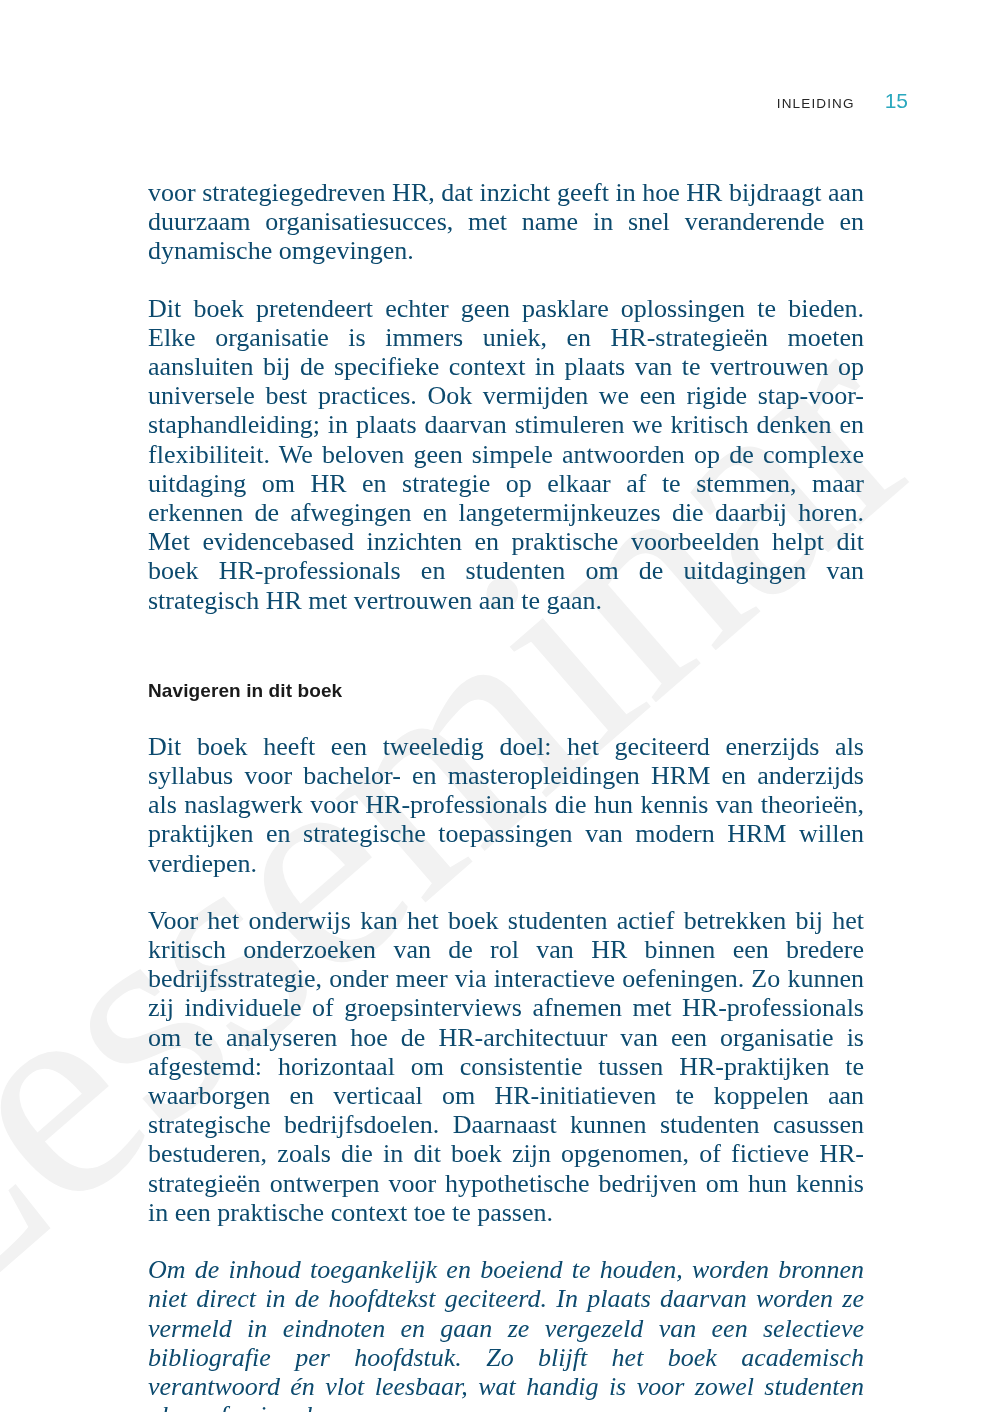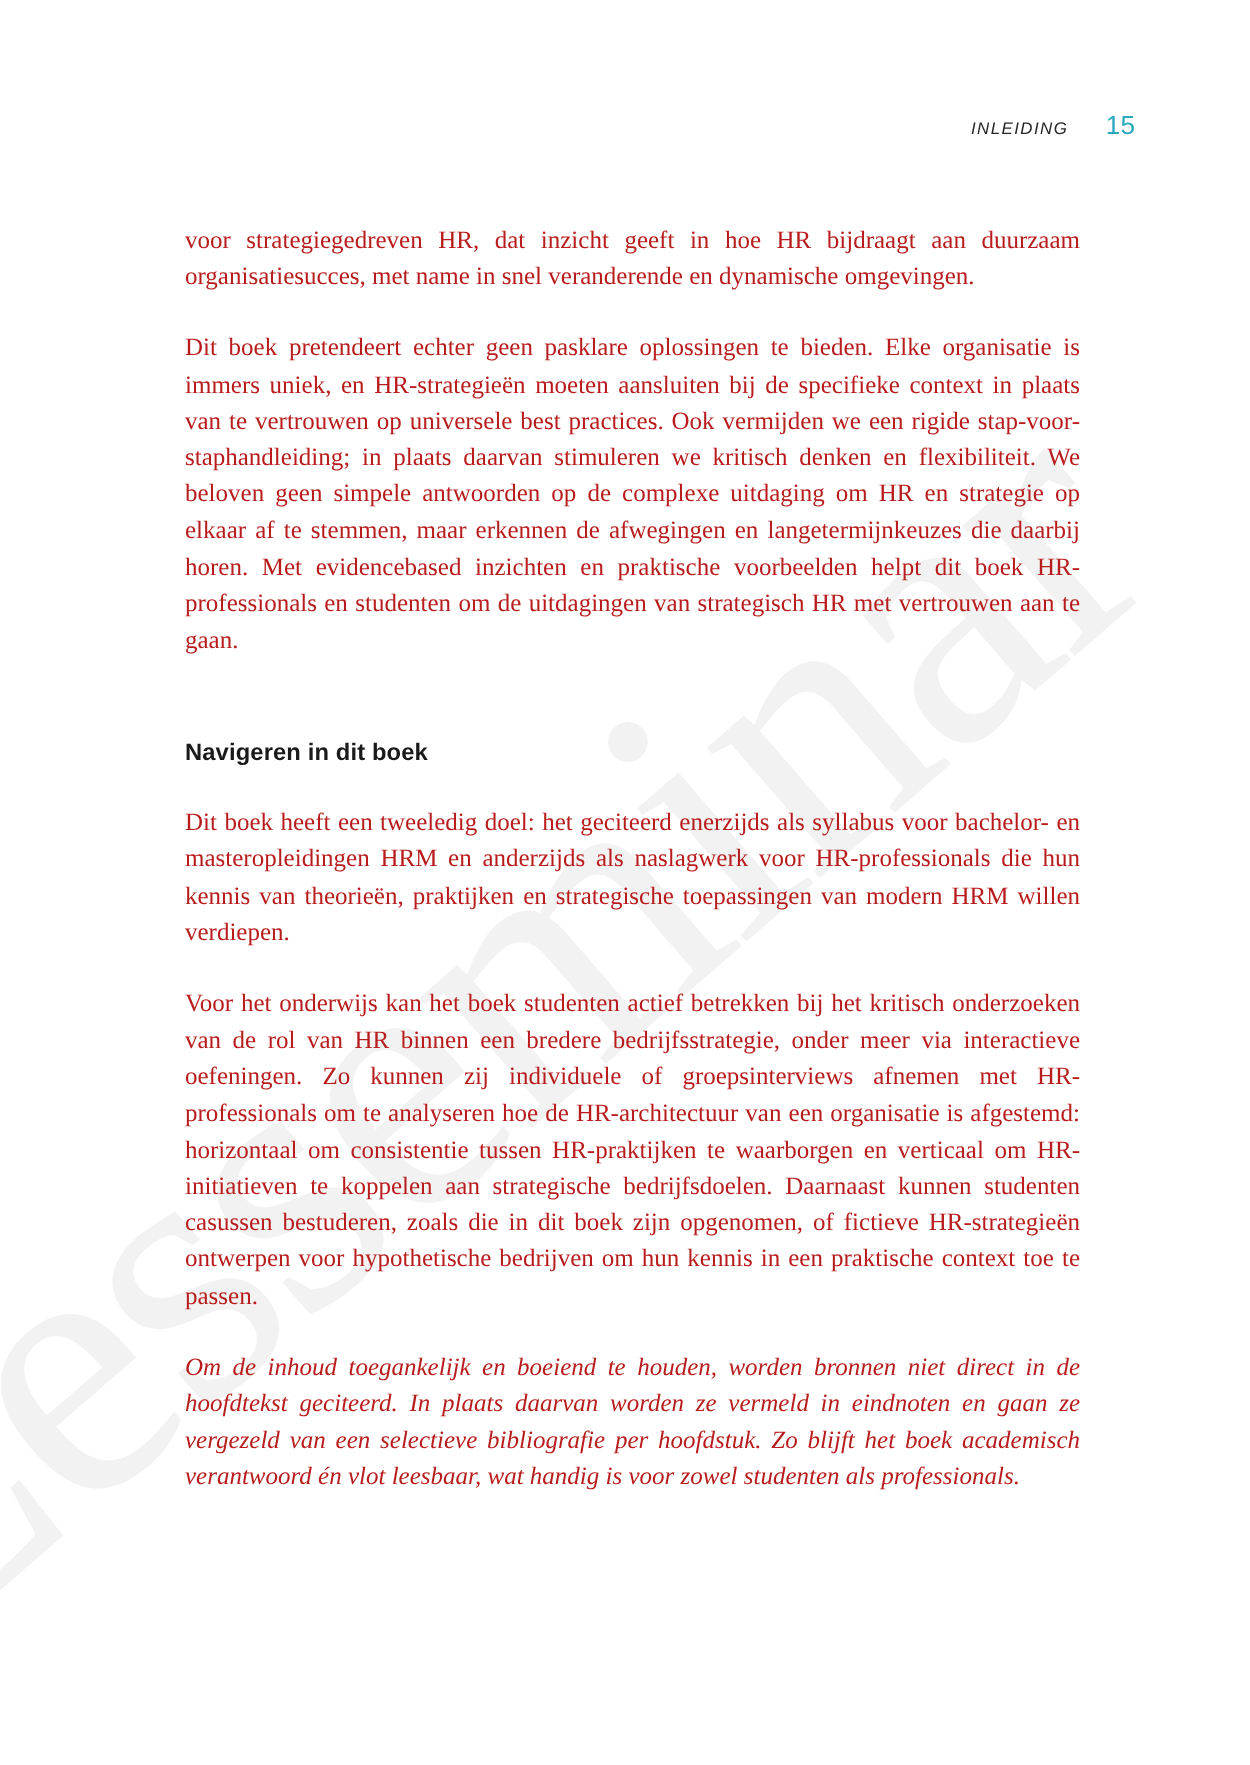--- a/index.html
+++ b/index.html
@@ -43,44 +43,43 @@
     align-items: baseline;
     gap: 30px;
     z-index: 2;
   }
   .runhead-label {
     font-family: "Liberation Sans", "DejaVu Sans", sans-serif;
     font-size: 13.5px;
     letter-spacing: 1.15px;
     color: #262626;
     font-weight: 400;
-    font-style: italic;
   }
   .runhead-pageno {
     font-family: "Liberation Sans", "DejaVu Sans", sans-serif;
     font-size: 21px;
     font-weight: normal;
     color: #2AA8BE;
     letter-spacing: 0px;
   }
 
   
   .content {
     position: absolute;
     left: 148px;
     top: 178px;
     width: 716px;
     z-index: 1;
   }
   p.body {
     margin: 0 0 28px 0;
     font-family: "Liberation Serif", "DejaVu Serif", serif;
-    font-size: 20px;
+    font-size: 26px;
     line-height: 29.2px;
-    color: #b91c1c;
+    color: #0c4a6e;
     text-align: justify;
     text-justify: inter-word;
     hyphens: manual;
   }
   p.body:last-child { margin-bottom: 0; font-style: italic; }
 
   .spacer-before-heading { height: 37px; }
 
   h2.heading {
     margin: 0 0 30px 0;

